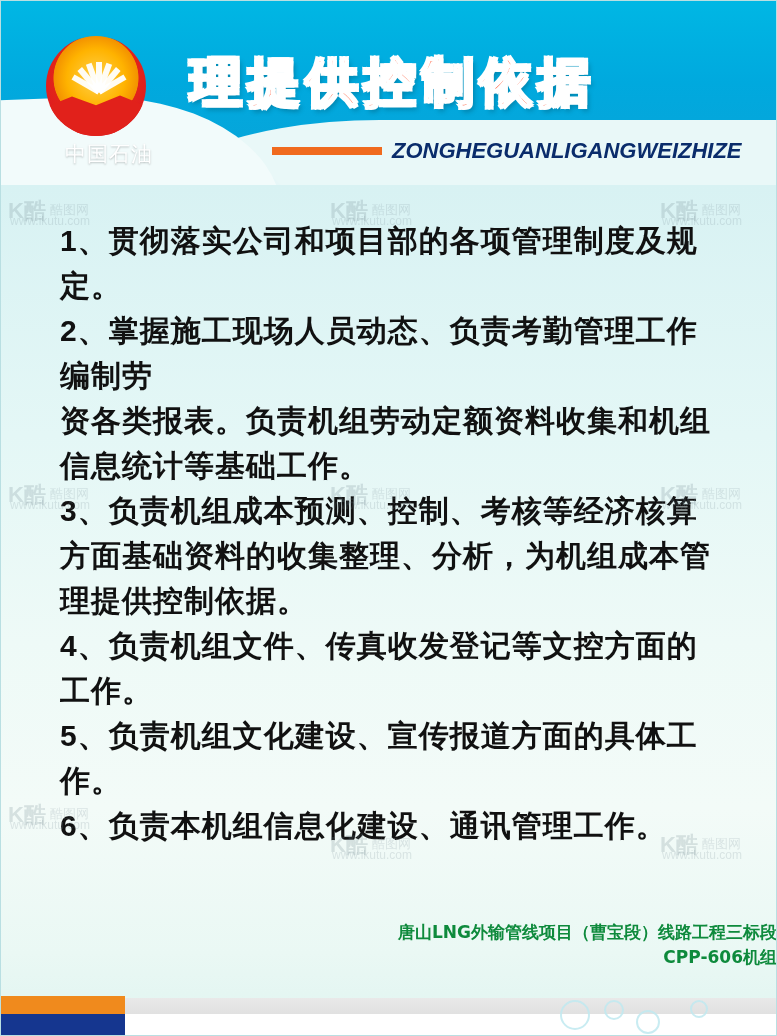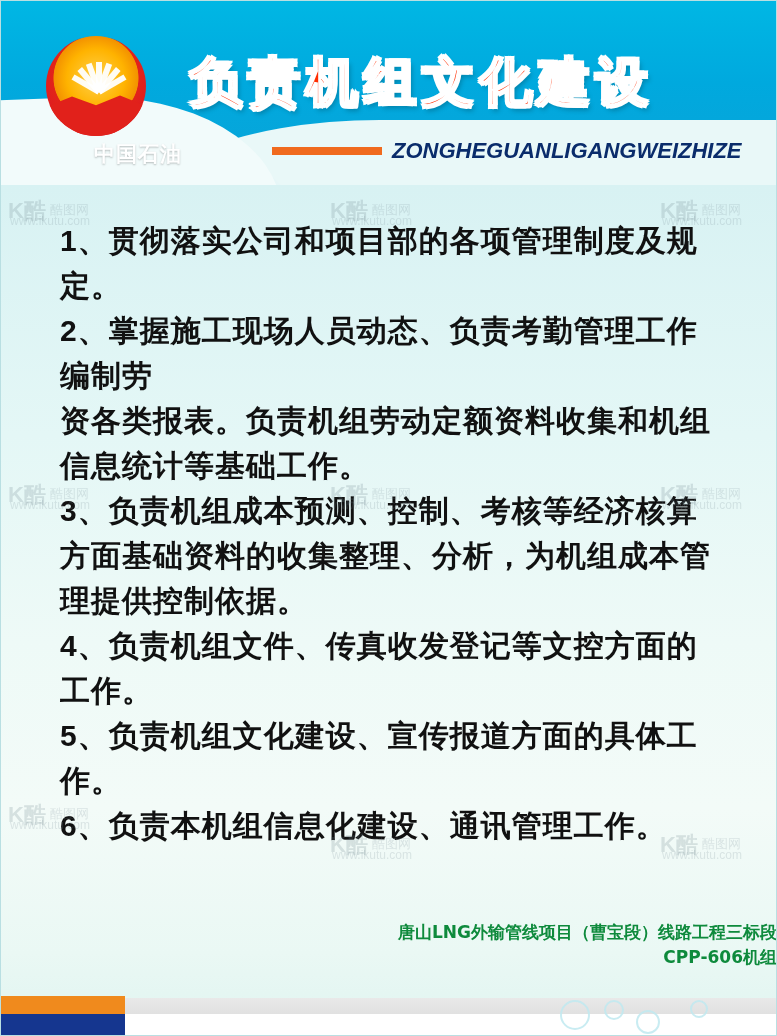--- a/index.html
+++ b/index.html
@@ -62,22 +62,22 @@
   .ray{
     position:absolute;left:0;top:0;width:6px;height:30px;background:#fff;
     transform-origin:3px 30px;opacity:.95;
   }
   .logo-red{
     position:absolute;left:0;bottom:0;width:100px;height:44px;
     background:#e1211b;
     clip-path:polygon(0 34%,26% 10%,50% 30%,74% 8%,100% 32%,100% 100%,0 100%);
   }
   .logo-text{
-    position:absolute;left:0;top:104px;width:146px;text-align:right;
-    color:#ffffff;font-size:21px;font-weight:bold;letter-spacing:1px;
+    position:absolute;left:0;top:104px;width:146px;text-align:center;
+    color:#ffffff;font-size:21px;font-weight:normal;letter-spacing:1px;
     text-shadow:0 1px 2px rgba(0,0,0,.25);
     font-family:"DejaVu Sans","Liberation Sans",sans-serif;
   }
 
   
   .title{
     position:absolute;left:190px;top:48px;width:570px;
     font-size:52px;font-weight:bold;letter-spacing:6px;
     color:#ff2d00;
     -webkit-text-stroke:2px #ffffff;
@@ -180,21 +180,21 @@
           <span class="ray" style="transform:rotate(0deg)"></span>
           <span class="ray" style="transform:rotate(20deg)"></span>
           <span class="ray" style="transform:rotate(40deg)"></span>
           <span class="ray" style="transform:rotate(60deg)"></span>
         </div>
         <div class="logo-red"></div>
       </div>
       <div class="logo-text">中国石油</div>
     </div>
 
-    <div class="title">负责机组文化建设</div>
+    <div class="title">理提供控制依据</div>
 
     <div class="subtitle-row">
       <div class="sub-bar"></div>
       <div class="subtitle">ZONGHEGUANLIGANGWEIZHIZE</div>
     </div>
   </div>
 
   <div class="content">
     <div class="line">1、贯彻落实公司和项目部的各项管理制度及规</div>
     <div class="line">定。</div>

